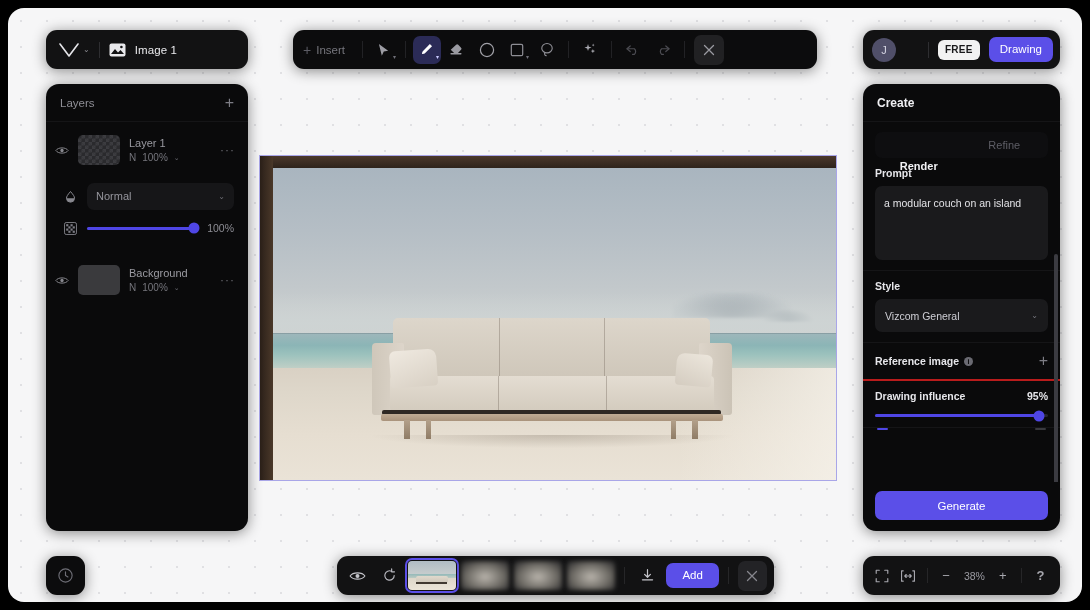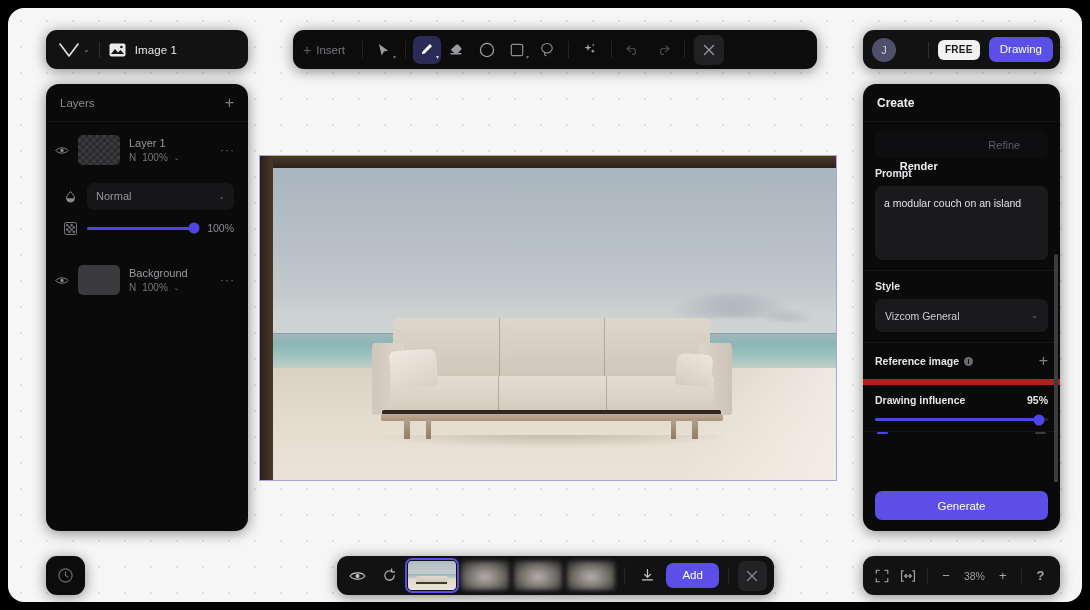--- a/index.html
+++ b/index.html
@@ -196,21 +196,21 @@
     min-height:74px; padding: 10px 9px;
     color:#e3e3e7; font-size:10.5px; line-height:1.35;
   }
   .style-select {
     background:#1a1a1c; border-radius:7px; height:33px;
     display:flex; align-items:center; justify-content:space-between;
     padding: 0 10px;
   }
   .style-select .lbl { color:#cfcfd5; font-size:10.5px; }
   .style-select .chev { color:#77777e; font-size:8px; }
-  .ref-row { display:flex; align-items:center; gap:5px; padding: 10px 12px; border-bottom:6px solid #b91c1c;}
+  .ref-row { display:flex; align-items:center; gap:5px; padding: 10px 12px; border-bottom:2px solid #b91c1c;}
   .ref-label { color:#e6e6ea; font-size:10.5px; font-weight:bold; }
   .info-i {
     width:9px; height:9px; border-radius:50%; background:#6a6a72;
     color:#0a0a0b; font-size:7px; display:flex; align-items:center; justify-content:center;
     font-weight:bold;
   }
   .infl-head { display:flex; align-items:flex-start; justify-content:space-between; margin-bottom:12px; }
   .infl-label { color:#e6e6ea; font-size:10.5px; font-weight:bold; }
   .infl-val { color:#e6e6ea; font-size:10.5px;font-weight:bold; }
   .cut-row { height:16px; display:flex; align-items:flex-start; justify-content:space-between; padding: 0 14px; overflow:hidden;}

